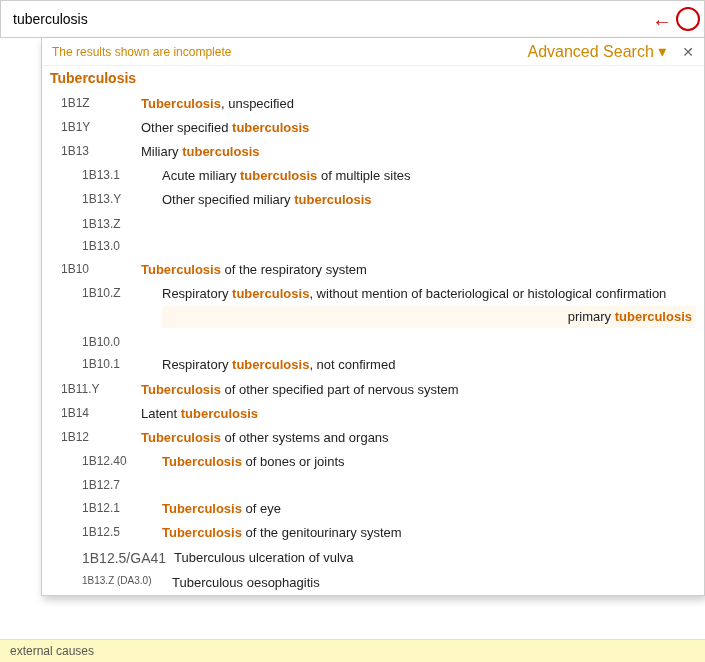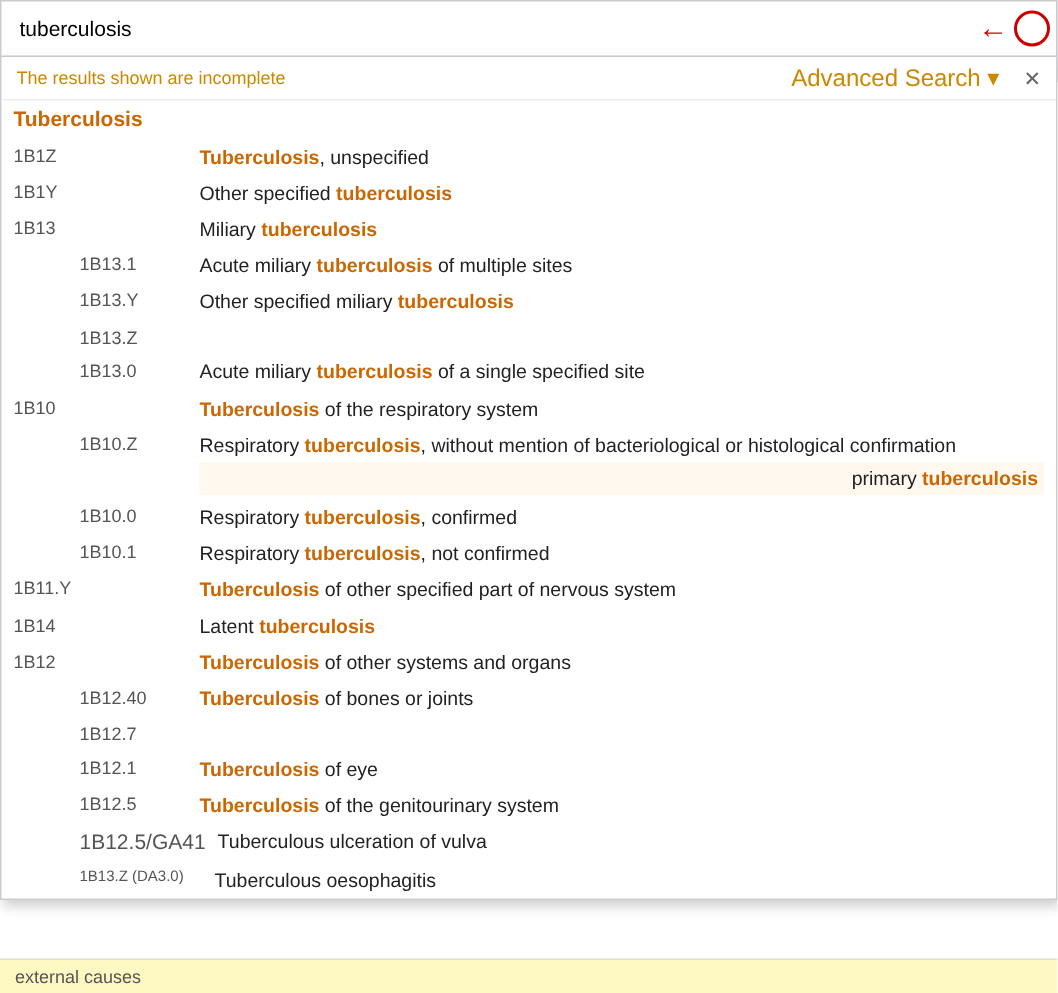--- a/index.html
+++ b/index.html
@@ -86,20 +86,21 @@
       margin-left: 4px;
     }
 
     
     .dropdown-panel {
       background: white;
       border: 1px solid #ccc;
       border-top: none;
       box-shadow: 2px 4px 8px rgba(0,0,0,0.2);
       position: relative;
+      margin-left: 41px;
     }
 
     .dropdown-header {
       display: flex;
       justify-content: space-between;
       align-items: center;
       padding: 4px 10px;
       border-bottom: 1px solid #eee;
     }
 
@@ -147,22 +148,22 @@
       padding-right: 8px;
       flex-shrink: 0;
     }
 
     .desc {
       flex: 1;
       color: #222;
       font-size: 13px;
     }
 
-    .indent1 { padding-left: 8px; gap: 44px; }
-    .indent2 { padding-left: 52px; }
+    .indent1 { padding-left: 19px; }
+    .indent2 { padding-left: 40px; }
   </style>
 </head>
 <body>
 
 <div class="header">
   <span class="header-title">ICD-11 for Mortality and Morbidity Statistics</span>
   <div class="header-nav">
     <div class="header-nav-item">Browse</div>
     <div class="header-nav-item">Coding T</div>
   </div>
@@ -228,23 +229,20 @@
           Other specified miliary <span style="color:#cc6600; font-weight:bold;">tuberculosis</span>
         </span>
       </div>
 
       <div class="result-item indent2">
         <span class="code">1B13.Z</span>
       </div>
 
       <div class="result-item indent2">
         <span class="code">1B13.0</span>
-        <span class="desc">
-          Acute miliary <span style="color:#cc6600; font-weight:bold;">tuberculosis</span> of a single specified site
-        </span>
       </div>
 
       <div class="result-item indent1">
         <span class="code">
           <span class="orange-badge">1B10</span>
         </span>
         <span class="desc">
           <span style="color:#cc6600; font-weight:bold;">Tuberculosis</span> of the respiratory system
         </span>
       </div>
@@ -254,23 +252,20 @@
         <span class="desc">
           Respiratory <span style="color:#cc6600; font-weight:bold;">tuberculosis</span>, without mention of bacteriological or histological confirmation
           <div style="padding-left:20px; margin-top:2px; background:#fff8ee; padding:2px 4px;text-align:right;">
             primary <span style="color:#cc6600; font-weight:bold;">tuberculosis</span>
           </div>
         </span>
       </div>
 
       <div class="result-item indent2">
         <span class="code">1B10.0</span>
-        <span class="desc">
-          Respiratory <span style="color:#cc6600; font-weight:bold;">tuberculosis</span>, confirmed
-        </span>
       </div>
 
       <div class="result-item indent2">
         <span class="code">1B10.1</span>
         <span class="desc">
           Respiratory <span style="color:#cc6600; font-weight:bold;">tuberculosis</span>, not confirmed
         </span>
       </div>
 
       <div class="result-item indent1">

